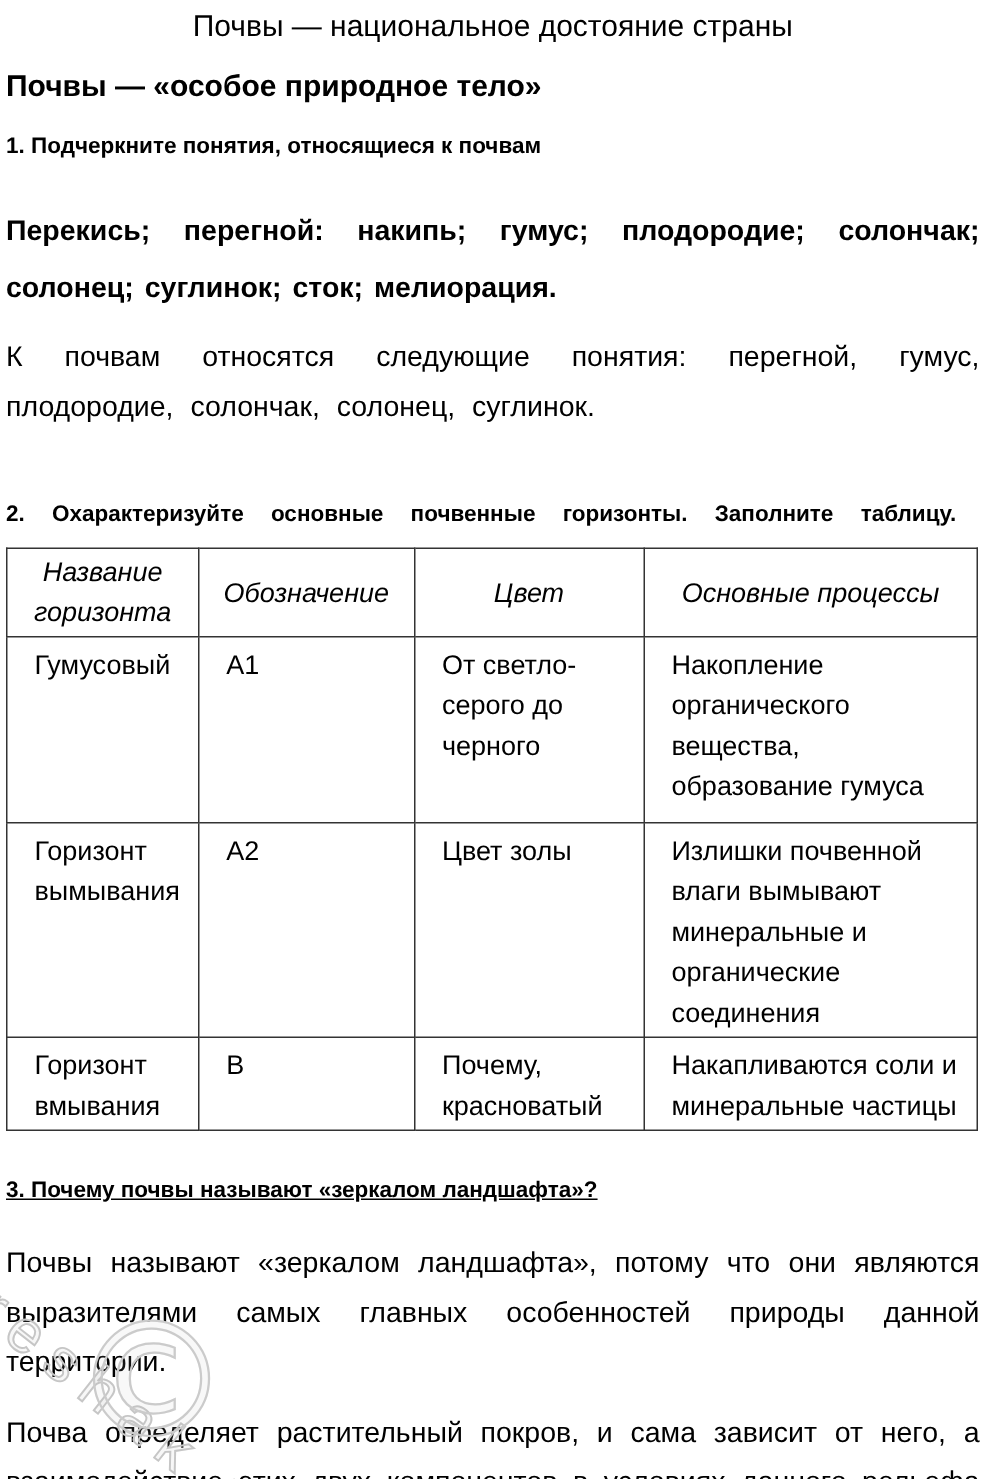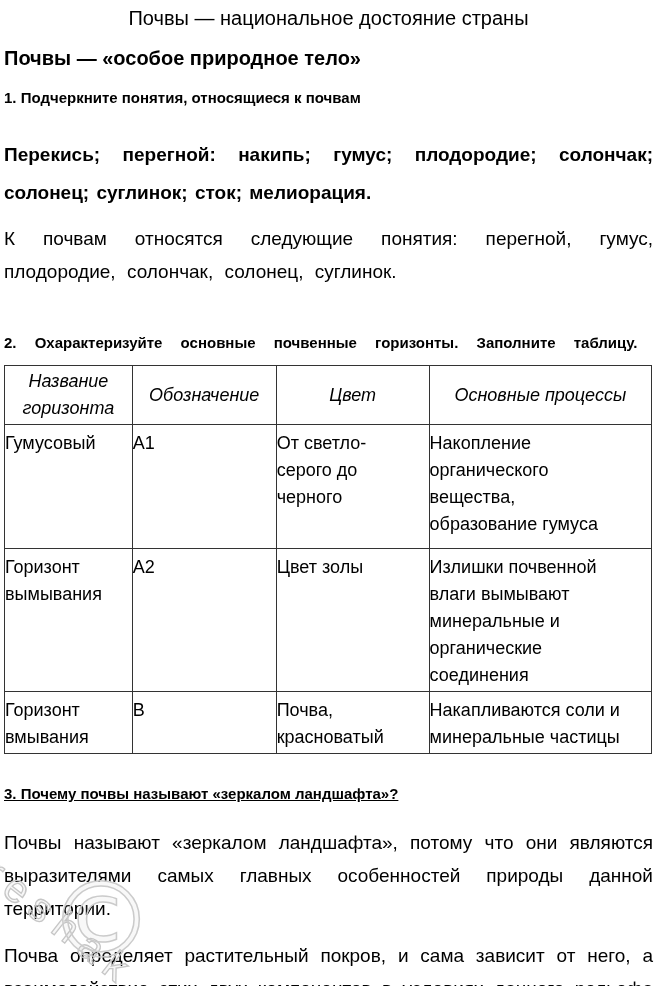--- a/index.html
+++ b/index.html
@@ -75,21 +75,21 @@
     line-height: 27px;
     text-align: center;
     vertical-align: middle;
     padding: 2px 4px;
   }
   table.horizons td {
     font-size: 18px;
     line-height: 27px;
     text-align: left;
     vertical-align: top;
-    padding: 5px 8px 2px 0;
+    padding: 5px 8px 2px 18px;
   }
   tr.header-row   { height: 58px; }
   tr.data-row-0   { height: 124px; }
   tr.data-row-1   { height: 142px; }
   tr.data-row-2   { height: 59px; }
   col.c0 { width: 127px; }
   col.c1 { width: 143px; }
   col.c2 { width: 152px; }
   col.c3 { width: 221px; }
 
@@ -179,21 +179,21 @@
           <td>Излишки почвенной
 влаги вымывают
 минеральные и
 органические
 соединения</td>
         </tr>
         <tr class="data-row-2">
           <td>Горизонт
 вмывания</td>
           <td>В</td>
-          <td>Почва,
+          <td>Почему,
 красноватый</td>
           <td>Накапливаются соли и
 минеральные частицы</td>
         </tr>
       </tbody>
     </table>
 
     <div class="q-heading q3-heading">3. Почему почвы называют «зеркалом ландшафта»?</div>
     <div class="para ws4 p3">Почвы называют «зеркалом ландшафта», потому что они являются выразителями самых главных особенностей природы данной территории.</div>
     <div class="para ws4 p4">Почва определяет растительный покров, и сама зависит от него, а взаимодействие этих двух компонентов в условиях данного рельефа и климата создаёт облик ландшафта.</div>

